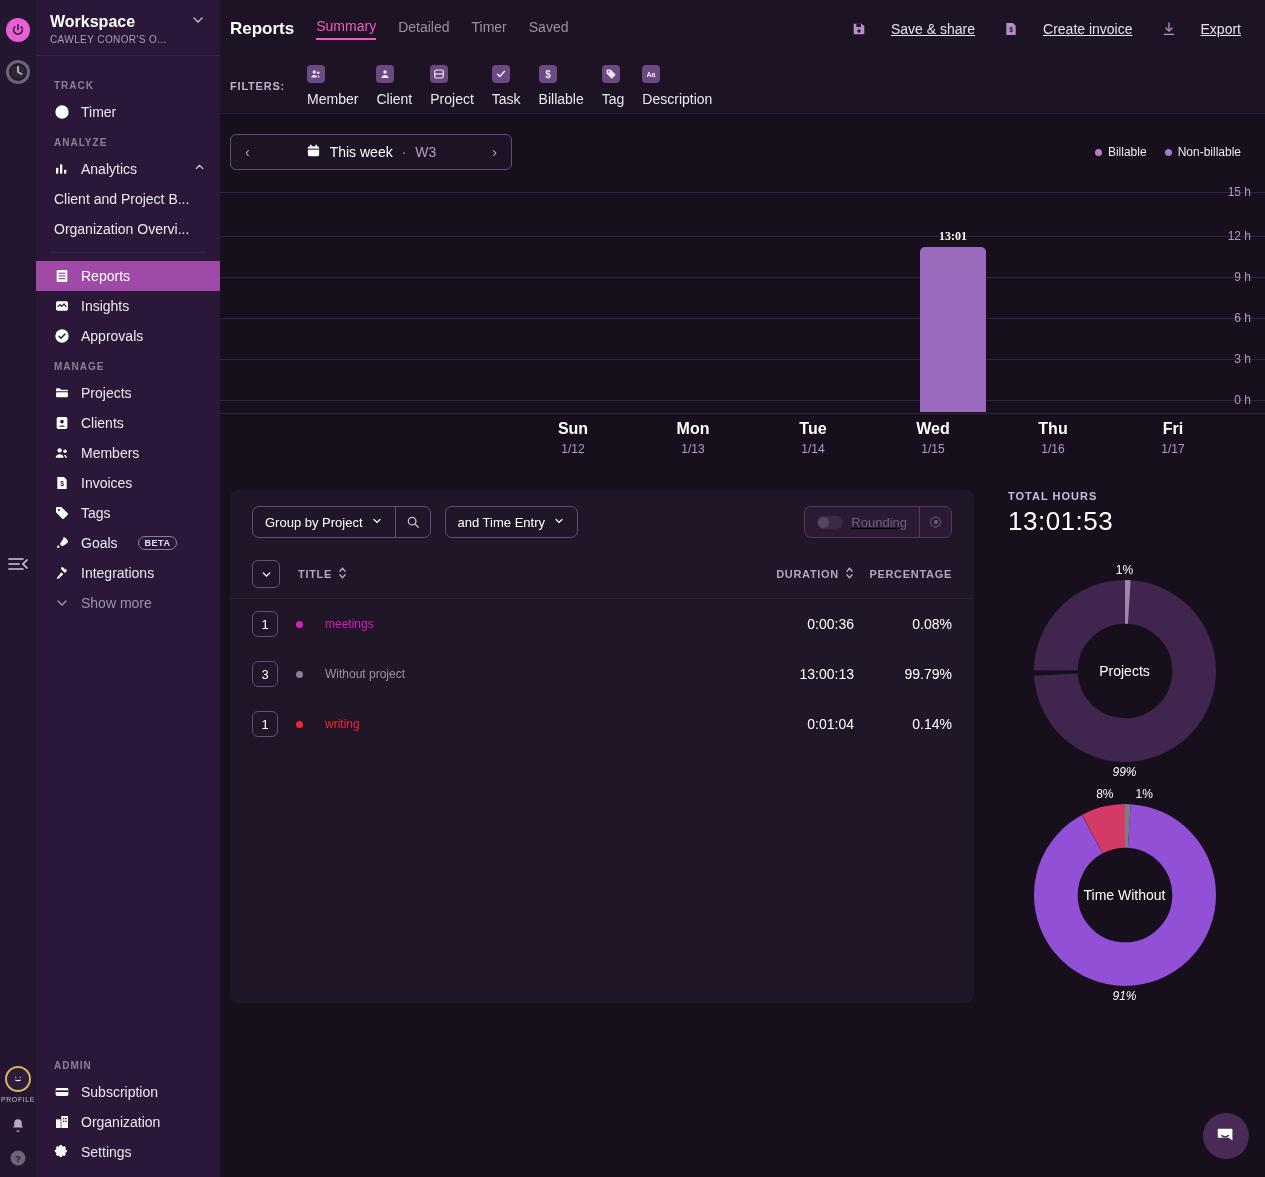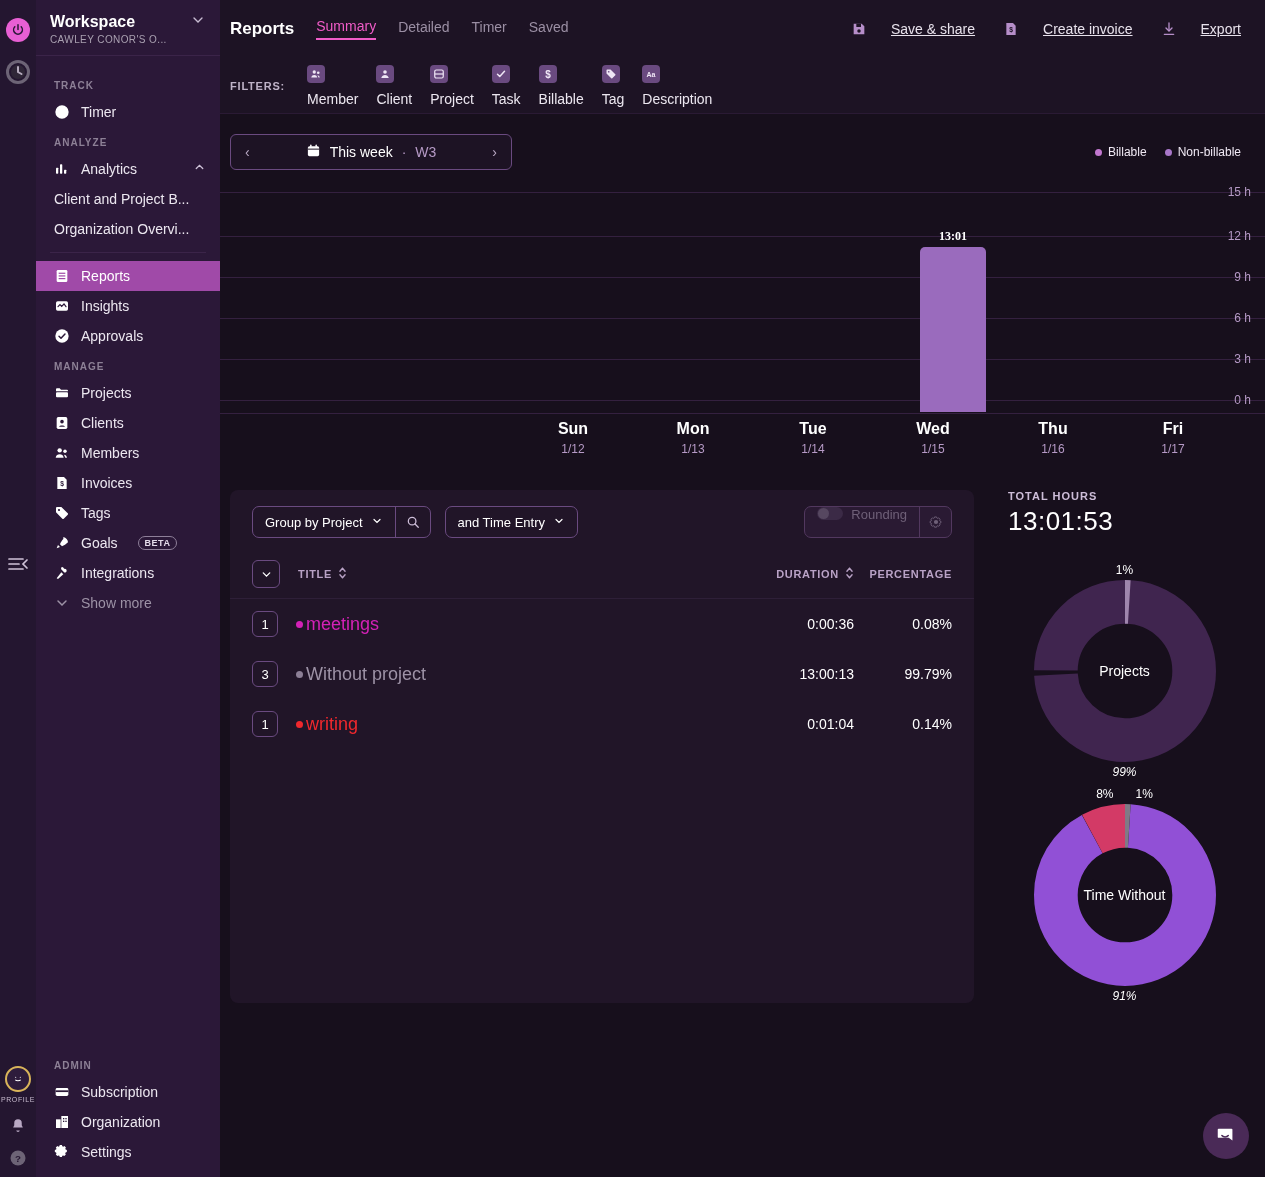--- a/index.html
+++ b/index.html
@@ -175,21 +175,21 @@
     display: flex; align-items: center; gap: 8px; padding: 0 12px; height: 100%;
     color: #ffffff; font-size: 13px; cursor: pointer;
   }
   .pill-sep { width: 1px; height: 100%; background: #6a4a80; }
   .pill-icon { width: 34px; display: flex; align-items: center; justify-content: center; color: #cdbdd8; cursor: pointer; }
   .rounding {
     margin-left: auto; display: flex; align-items: center;
     border: 1px solid #52385f; border-radius: 7px; height: 32px; overflow: hidden;
     background: #2a1a33;
   }
-  .rnd-body { display: flex; align-items: flex-start; gap: 8px; padding: 0 12px; height: 100%;}
+  .rnd-body { display: flex; align-items: center; gap: 8px; padding: 0 12px; height: 100%; text-decoration: underline;}
   .toggle {
     width: 26px; height: 13px; border-radius: 7px; background: #3b2a46; position: relative;
   }
   .toggle:before {
     content: ""; position: absolute; left: 1px; top: 1px;
     width: 11px; height: 11px; border-radius: 50%; background: #564760;
   }
   .rnd-text { font-size: 13px; color: #6f6078; }
   .rnd-gear { width: 32px; height: 100%; display: flex; align-items: center; justify-content: center;
     color: #6f6078; border-left: 1px solid #52385f; cursor: pointer; }
@@ -207,21 +207,21 @@
   .th-title { margin-left: 18px; }
   .th-duration { margin-left: auto; }
   .th-pct { width: 98px; text-align: right; justify-content: flex-end; }
 
   .trow { display: flex; align-items: center; padding: 12px 22px; }
   .count-box {
     width: 26px; height: 26px; border: 1px solid #6a4a80; border-radius: 6px;
     display: flex; align-items: center; justify-content: center;
     color: #ffffff; font-size: 13px; flex: 0 0 26px;
   }
-  .rname { margin-left: 18px; display: flex; align-items: center; gap: 3px; font-size: 18px; }
+  .rname { margin-left: 18px; display: flex; align-items: center; gap: 22px; font-size: 12px; }
   .rdot { width: 7px; height: 7px; border-radius: 50%; display: inline-block; }
   .rdur { margin-left: auto; font-size: 14px; color: #ffffff; font-variant-numeric: tabular-nums;}
   .rpct { width: 98px; text-align: right; font-size: 14px; color: #ffffff; }
 
   
   .rightcol { flex: 1 1 auto; padding-left: 18px; }
   .total-label { font-size: 11px; font-weight: bold; letter-spacing: 1px; color: #cdbdd8; }
   .total-value { font-size: 26px; color: #ffffff; margin-top: 4px; letter-spacing: .5px;}
   .donut-block { position: relative; width: 200px; margin: 26px auto 0 auto; text-align:center;}
   .donut-wrap { position: relative; width: 182px; height: 182px; margin: 0 auto; }

